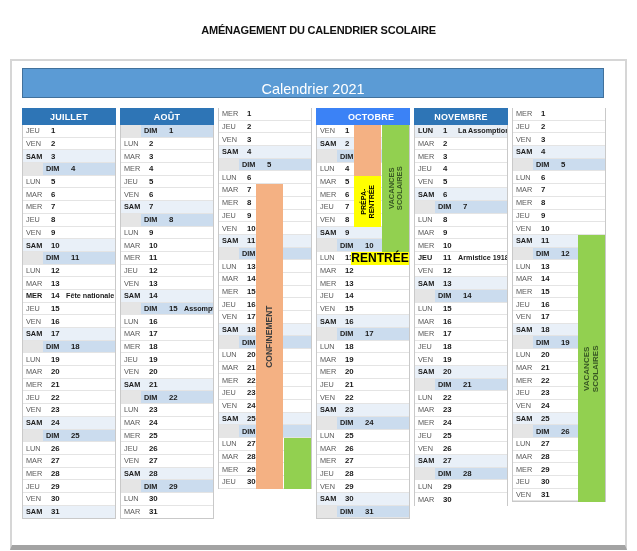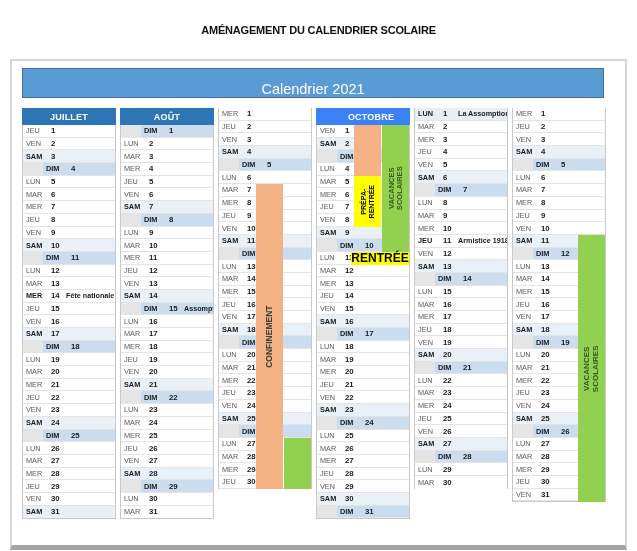--- a/index.html
+++ b/index.html
@@ -689,20 +689,21 @@
           </div>
           <div class="band band-right" style="top: 0px; height: 127px; background: rgb(146, 208, 80);">
             <div class="vwrap">
               <span class="vlabel" style="color: rgb(55, 86, 35); font-size: 7.5px;">VACANCES SCOLAIRES</span>
             </div>
           </div>
           <div class="band band-row" style="top: 127px; height: 12.7px; background: rgb(255, 255, 0);">RENTRÉE</div>
         </div>
       </div>
       <div class="month">
+        <div class="month-header" style="background: rgb(46, 117, 182);">NOVEMBRE</div>
         <div class="days" style="height: 381px;">
           <div class="day-row holiday shade">
             <span class="dow">LUN</span>
             <span class="num">1</span>
             <span class="note">La Assomption</span>
           </div>
           <div class="day-row">
             <span class="dow">MAR</span>
             <span class="num">2</span>
             <span class="note"></span>

